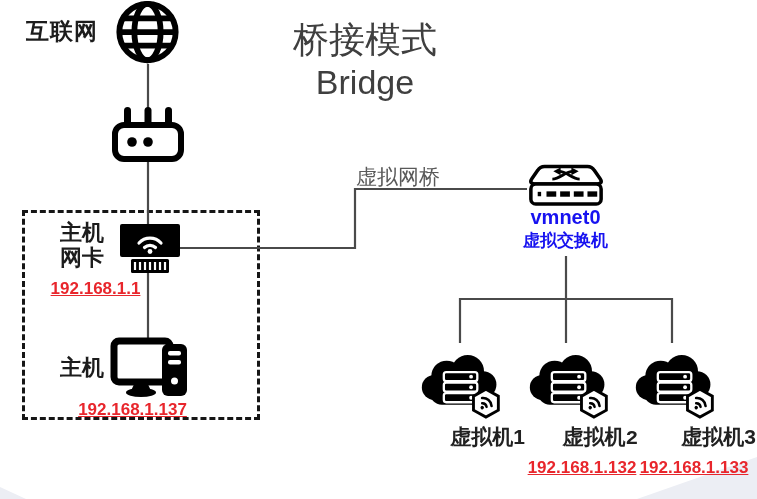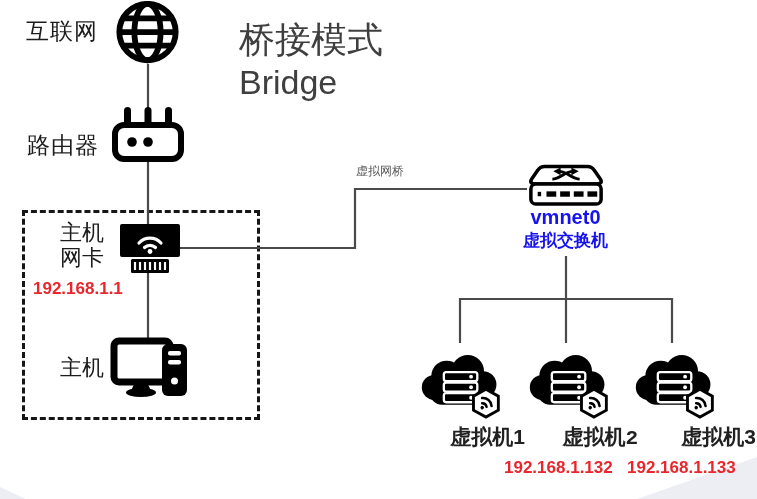--- a/index.html
+++ b/index.html
@@ -10,28 +10,28 @@
   .abs{position:absolute;}
   
   #host-box{
     left:22px;top:210px;width:238px;height:210px;
     border:3px dashed #161616;box-sizing:border-box;z-index:1;
   }
   
   #wires{left:0;top:0;z-index:2;}
   
   .node{z-index:3;}
-  .lbl{color:var(--label-dark,#1c1c1c);font-weight:normal;z-index:4;}
+  .lbl{color:var(--label-dark,#1c1c1c);font-weight:bold;z-index:4;}
   .lbl-lg{font-size:23px;letter-spacing:1px;}
-  .ip{color:var(--ip-red,#e8262c);font-weight:bold;font-size:17px;z-index:4;}
+  .ip{color:var(--ip-red,#e8262c);font-weight:bold;font-size:17px;text-align:center;z-index:4;text-decoration:underline;}
   .blue{color:var(--switch-blue,#1712f0);font-weight:bold;text-align:center;z-index:4;}
-  #title-block{left:239px;top:18px;width:220px;color:var(--title-gray,#3f3f3f);z-index:4;}
+  #title-block{left:255px;top:18px;width:220px;text-align:center;color:var(--title-gray,#3f3f3f);z-index:4;}
   #title-cn{font-size:36px;line-height:44px;}
   #title-en{font-size:34px;line-height:40px;}
-  #bridge-label{left:356px;top:163px;font-size:12px;color:var(--bridge-gray,#595959);z-index:4;}
+  #bridge-label{left:356px;top:163px;font-size:21px;color:var(--bridge-gray,#595959);z-index:4;}
   .vm-label{font-size:21px;font-weight:bold;color:#212121;text-align:right;z-index:4;}
   .corner-tri{background:#eceef4;z-index:0;}
   #tri-br{right:0;bottom:0;width:120px;height:42px;clip-path:polygon(100% 0,100% 100%,0 100%);}
   #tri-bl{left:0;bottom:0;width:26px;height:12px;clip-path:polygon(0 0,100% 100%,0 100%);}
 </style>
 </head>
 <body>
 
 <div id="stage">
 
@@ -58,21 +58,20 @@
 
   <div class="abs lbl lbl-lg" style="left:26px;top:16px;">互联网</div>
   <svg class="abs node" style="left:114px;top:0;" width="67" height="68" viewBox="0 0 68 70">
     <circle cx="34" cy="33" r="29" fill="none" stroke="#000" stroke-width="6"></circle>
     <ellipse cx="34" cy="33" rx="13.5" ry="29" fill="none" stroke="#000" stroke-width="6"></ellipse>
     <line x1="9" y1="19" x2="59" y2="19" stroke="#000" stroke-width="6"></line>
     <line x1="5" y1="33" x2="63" y2="33" stroke="#000" stroke-width="6"></line>
     <line x1="9" y1="47" x2="59" y2="47" stroke="#000" stroke-width="6"></line>
   </svg>
 
-  <div class="abs lbl lbl-lg" style="left:27px;top:130px;">路由器</div>
   <svg class="abs node" style="left:112px;top:107px;" width="72" height="55" viewBox="0 0 72 55">
     <rect x="12" y="0" width="7" height="21" rx="3.5" fill="#000"></rect>
     <rect x="32.5" y="0" width="7" height="21" rx="3.5" fill="#000"></rect>
     <rect x="53" y="0" width="7" height="21" rx="3.5" fill="#000"></rect>
     <rect x="3" y="18" width="66" height="34" rx="9" fill="#fff" stroke="#000" stroke-width="6"></rect>
     <circle cx="20" cy="35" r="4.8" fill="#000"></circle>
     <circle cx="36" cy="35" r="4.8" fill="#000"></circle>
   </svg>
 
   <div class="abs lbl" style="left:50px;top:220px;width:64px;text-align:center;font-size:22px;line-height:25px;">
@@ -100,20 +99,21 @@
   <div class="abs lbl" style="left:50px;top:353px;width:64px;text-align:center;font-size:22px;">主机</div>
   <svg class="abs node" style="left:110px;top:334px;" width="80" height="64" viewBox="0 0 80 64">
     <rect x="4" y="7" width="56" height="41" rx="5" fill="#fff" stroke="#000" stroke-width="7"></rect>
     <path d="M 25,48 h 12 l 4,9 h -20 z" fill="#000"></path>
     <ellipse cx="31" cy="58.5" rx="15" ry="4.5" fill="#000"></ellipse>
     <rect x="52" y="10" width="25" height="52" rx="6" fill="#000"></rect>
     <rect x="58" y="17" width="13" height="4.5" rx="2" fill="#fff"></rect>
     <rect x="58" y="26" width="13" height="4.5" rx="2" fill="#fff"></rect>
     <circle cx="64.5" cy="47" r="3.5" fill="#fff"></circle>
   </svg>
+  <div class="abs ip" style="left:70px;top:400px;width:125px;">192.168.1.137</div>
 
   <div class="abs" id="bridge-label">虚拟网桥</div>
 
   <svg class="abs node" style="left:526px;top:163px;" width="80" height="45" viewBox="0 0 82 46">
     <path d="M 19,3.5 L 63,3.5 C 67,3.5 68.5,5 70,7.5 L 76,16 C 78.5,19.5 76.5,21.5 72.5,21.5 L 9.5,21.5 C 5.5,21.5 3.5,19.5 6,16 L 12,7.5 C 13.5,5 15,3.5 19,3.5 Z" fill="#fff" stroke="#000" stroke-width="3.6"></path>
     <rect x="5" y="21.5" width="72" height="20.5" rx="5" fill="#fff" stroke="#000" stroke-width="3.6"></rect>
     <path d="M 27,16.5 C 35,16.5 40,8.5 48,8.5" fill="none" stroke="#000" stroke-width="3"></path>
     <path d="M 55,16.5 C 47,16.5 42,8.5 34,8.5" fill="none" stroke="#000" stroke-width="3"></path>
     <path d="M 46.5,4.5 L 54,8.5 L 46.5,12.5 Z" fill="#000"></path>
     <path d="M 35.5,4.5 L 28,8.5 L 35.5,12.5 Z" fill="#000"></path>
@@ -174,21 +174,21 @@
         <circle cx="55.5" cy="47.8" r="2"></circle>
     </g>
     <path d="M 71,39 L 84,46.2 L 84,60.8 L 71,68 L 58,60.8 L 58,46.2 Z" fill="#fff" stroke="#000" stroke-width="3"></path>
     <g transform="rotate(40 71 53.5)">
       <path d="M 64.5,52 A 9,9 0 0 1 77.5,52" stroke="#000" stroke-width="2.6" fill="none" stroke-linecap="round"></path>
       <path d="M 68,56 A 4.5,4.5 0 0 1 74,56" stroke="#000" stroke-width="2.6" fill="none" stroke-linecap="round"></path>
       <circle cx="71" cy="59.5" r="1.8" fill="#000"></circle>
     </g>
   </svg>
   <div class="abs vm-label" style="left:514px;top:423px;width:124px;font-family:Liberation Mono, monospace;">虚拟机2</div>
-  <div class="abs ip" style="left:504px;top:458px;width:134px;">192.168.1.132</div>
+  <div class="abs ip" style="left:515px;top:458px;width:134px;">192.168.1.132</div>
 
   <svg class="abs node vm-icon" style="left:632px;top:352px;" width="88" height="67" viewBox="0 0 92 70">
     <g fill="#000">
       <circle cx="30" cy="25" r="16"></circle>
         <circle cx="52" cy="20" r="17"></circle>
       <circle cx="68" cy="34" r="14"></circle>
         <circle cx="17" cy="37" r="13"></circle>
       <rect x="12" y="28" width="62" height="27" rx="13"></rect>
     </g>
     <g fill="#000" stroke="#fff" stroke-width="2.4">

